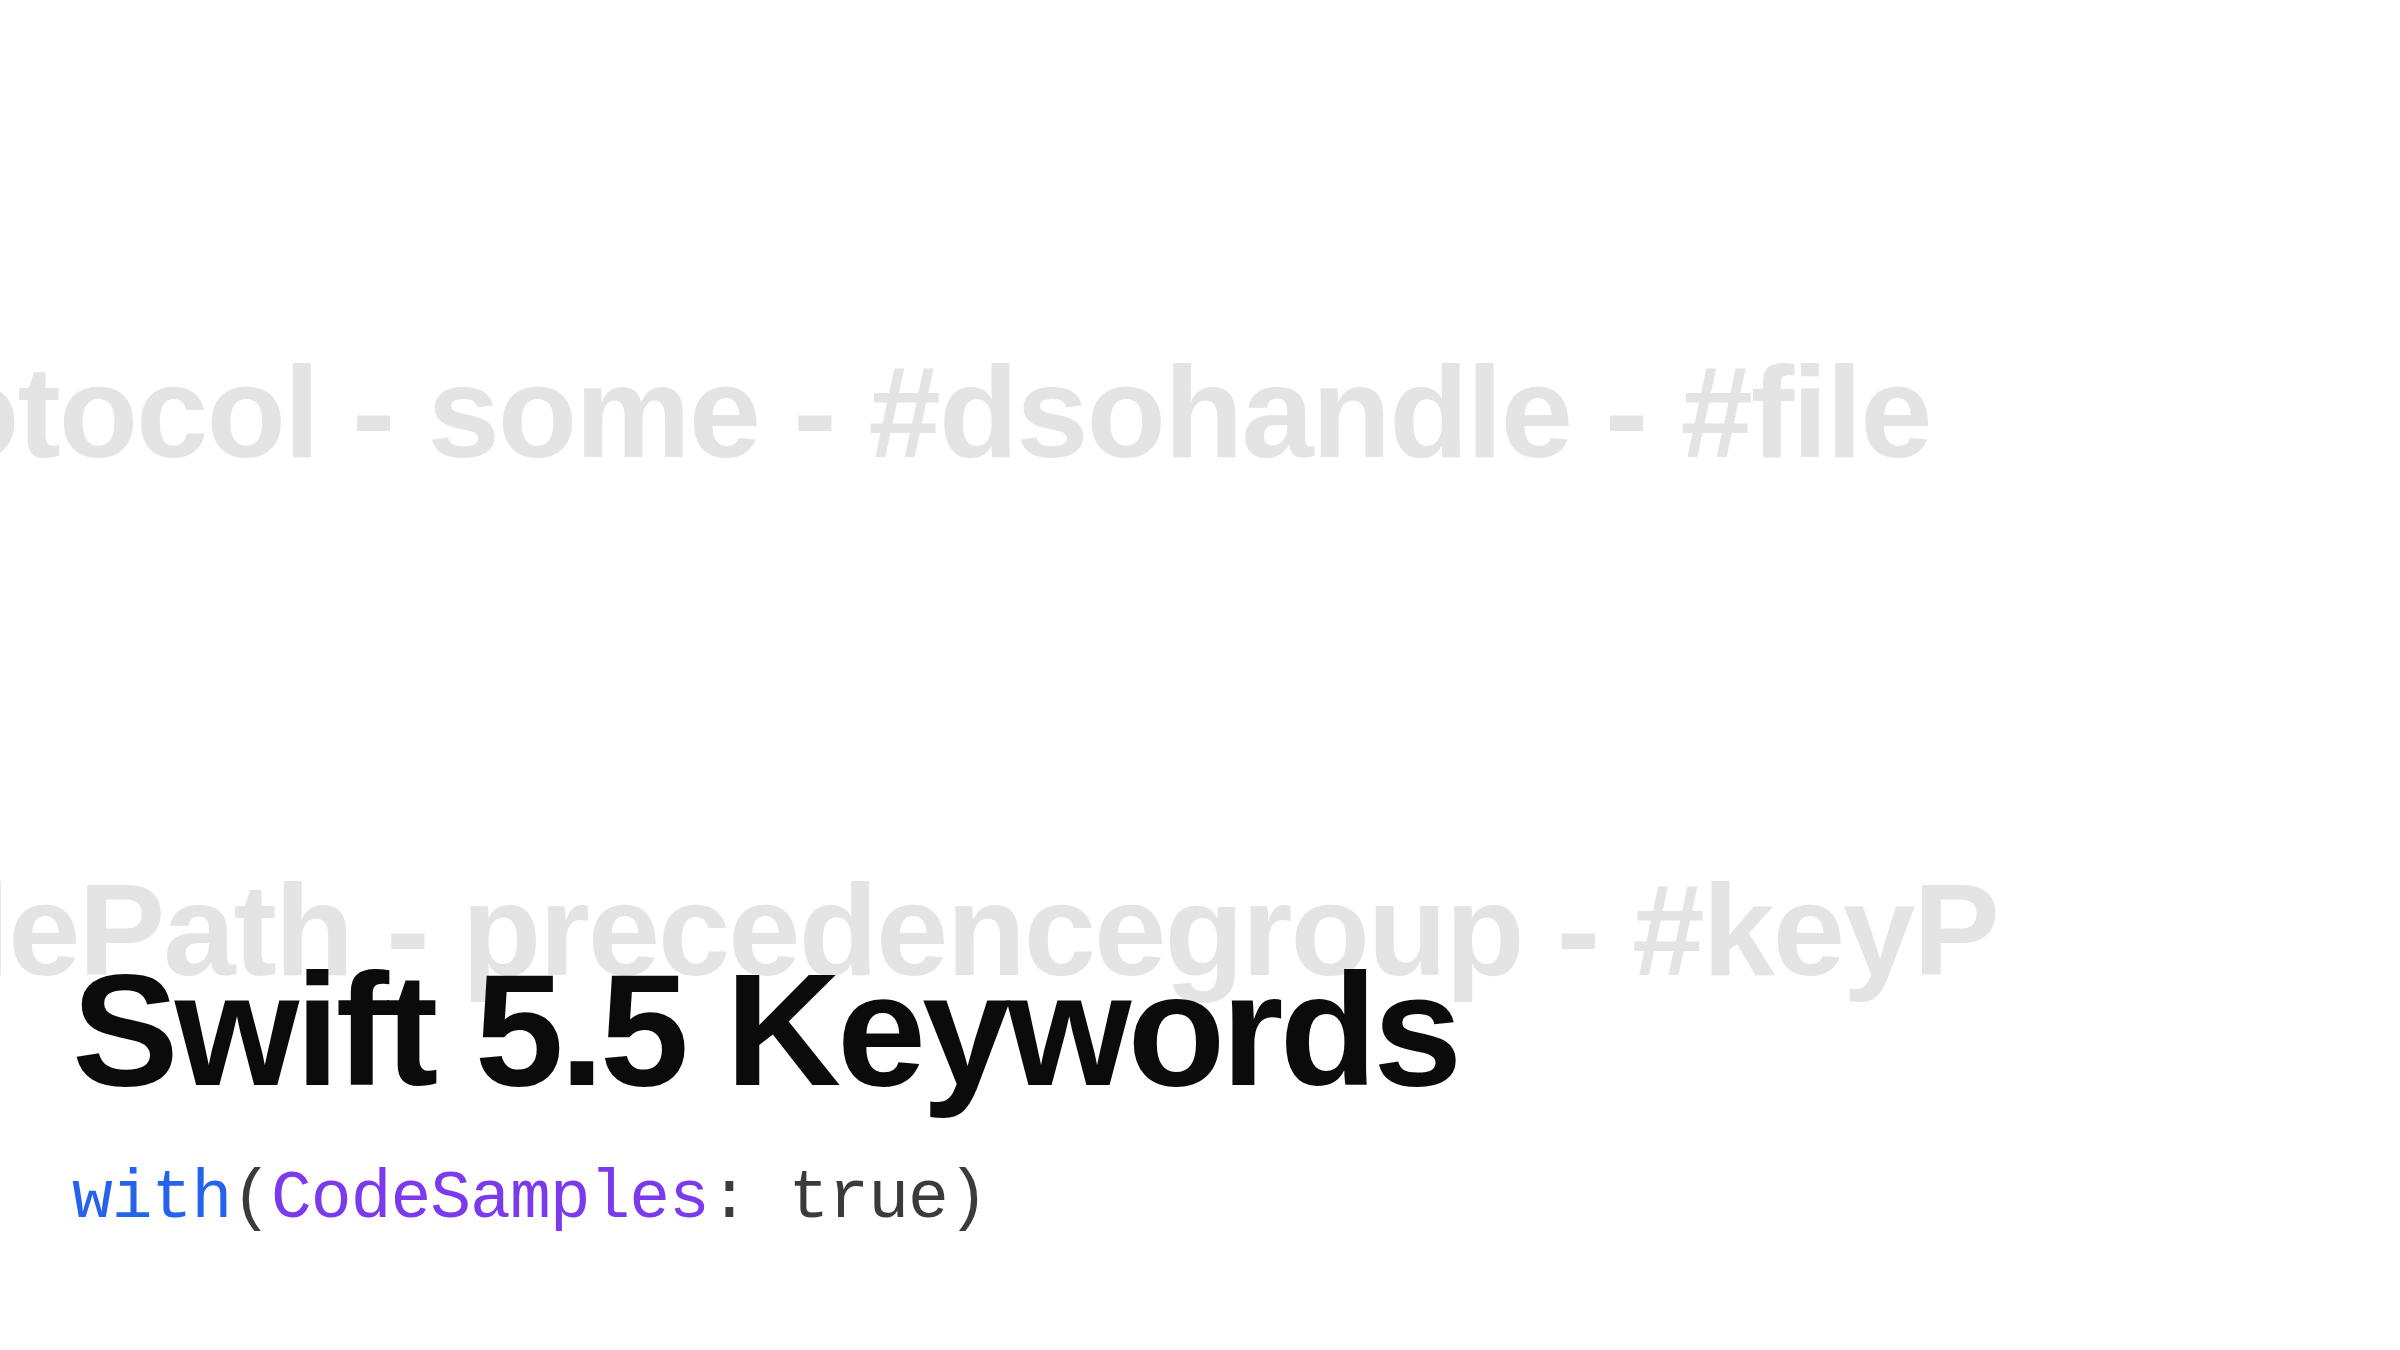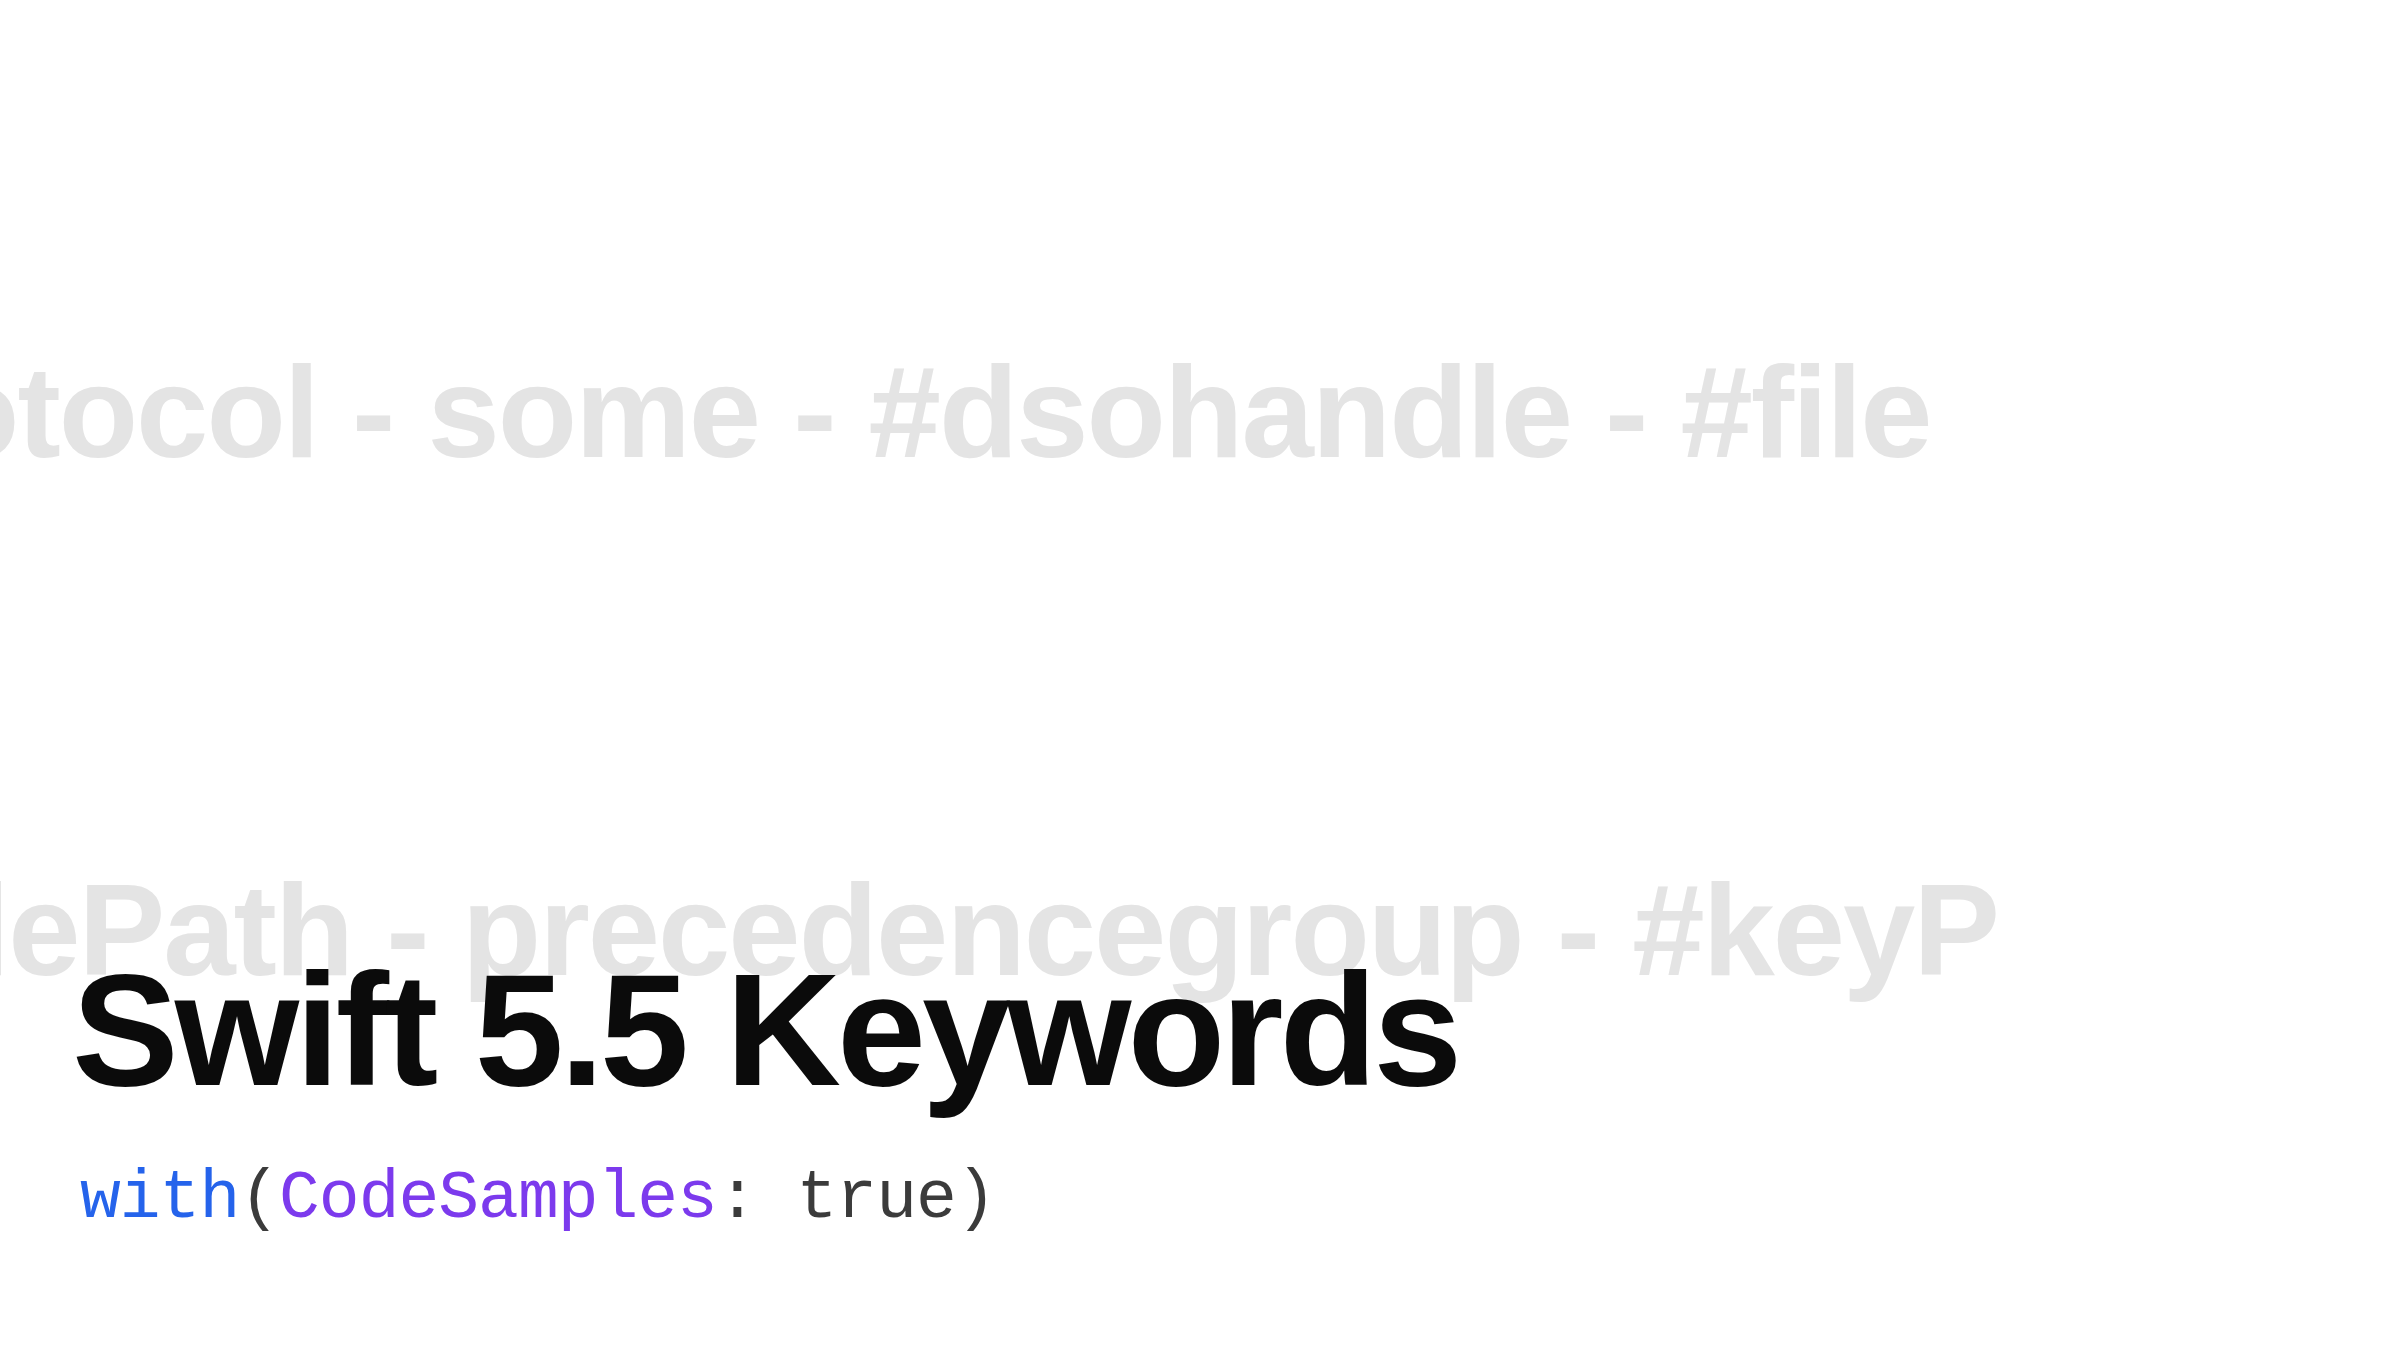--- a/index.html
+++ b/index.html
@@ -30,21 +30,21 @@
     top: 950px;
     color: #0b0b0b;
     font-family: -apple-system, BlinkMacSystemFont, "Segoe UI", Helvetica, Arial, sans-serif;
     font-weight: 700;
     font-size: 160px;
     letter-spacing: -4px;
     line-height: 1;
   }
   .subtitle {
     position: absolute;
-    left: 80px;
+    left: 72px;
     top: 1160px;
     font-family: "SF Mono", ui-monospace, Menlo, Consolas, "Liberation Mono", monospace;
     font-size: 68px;
     font-weight: 500;
     letter-spacing: -1px;
     color: #3b3b3b;
   }
   .tok-kw    { color: #2563eb; }  
   .tok-arg   { color: #7c3aed; }  
   .tok-punc  { color: #3b3b3b; }

